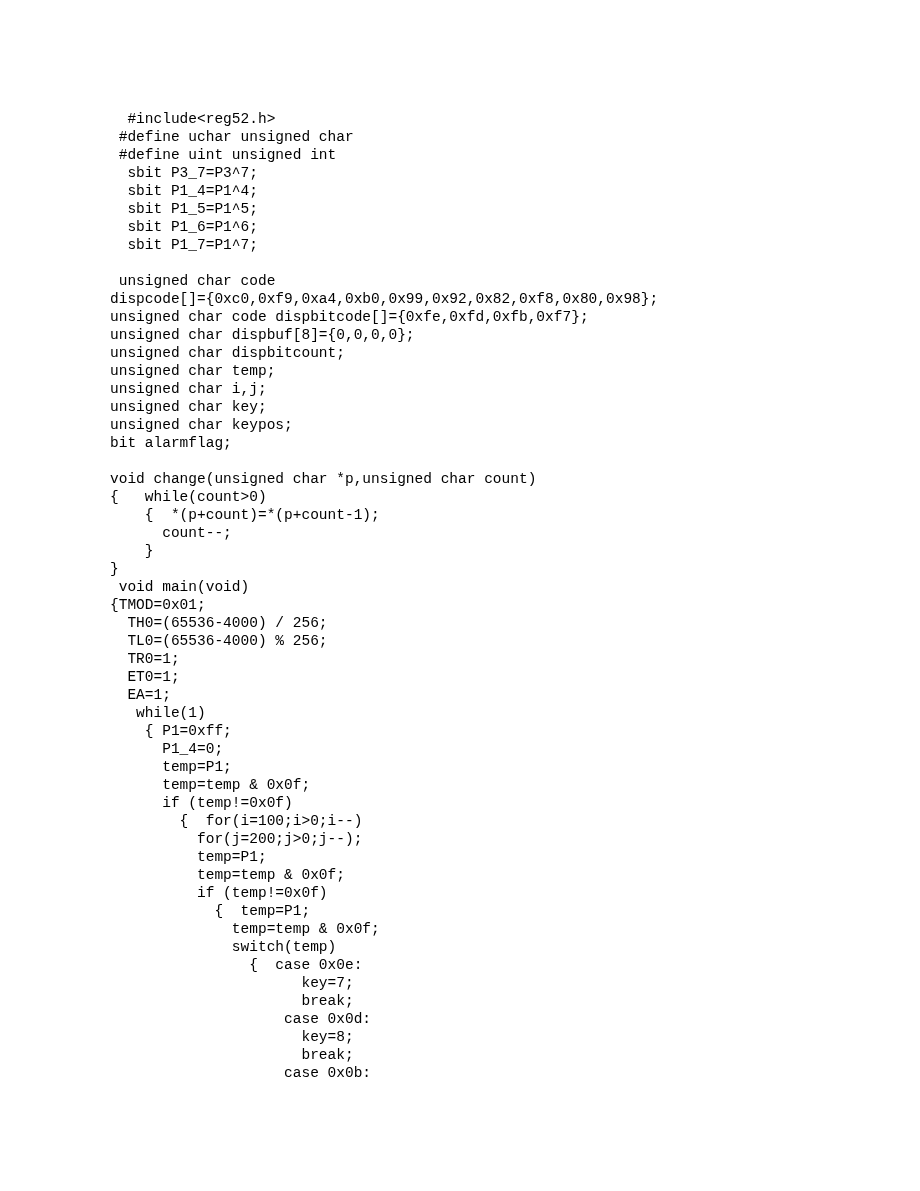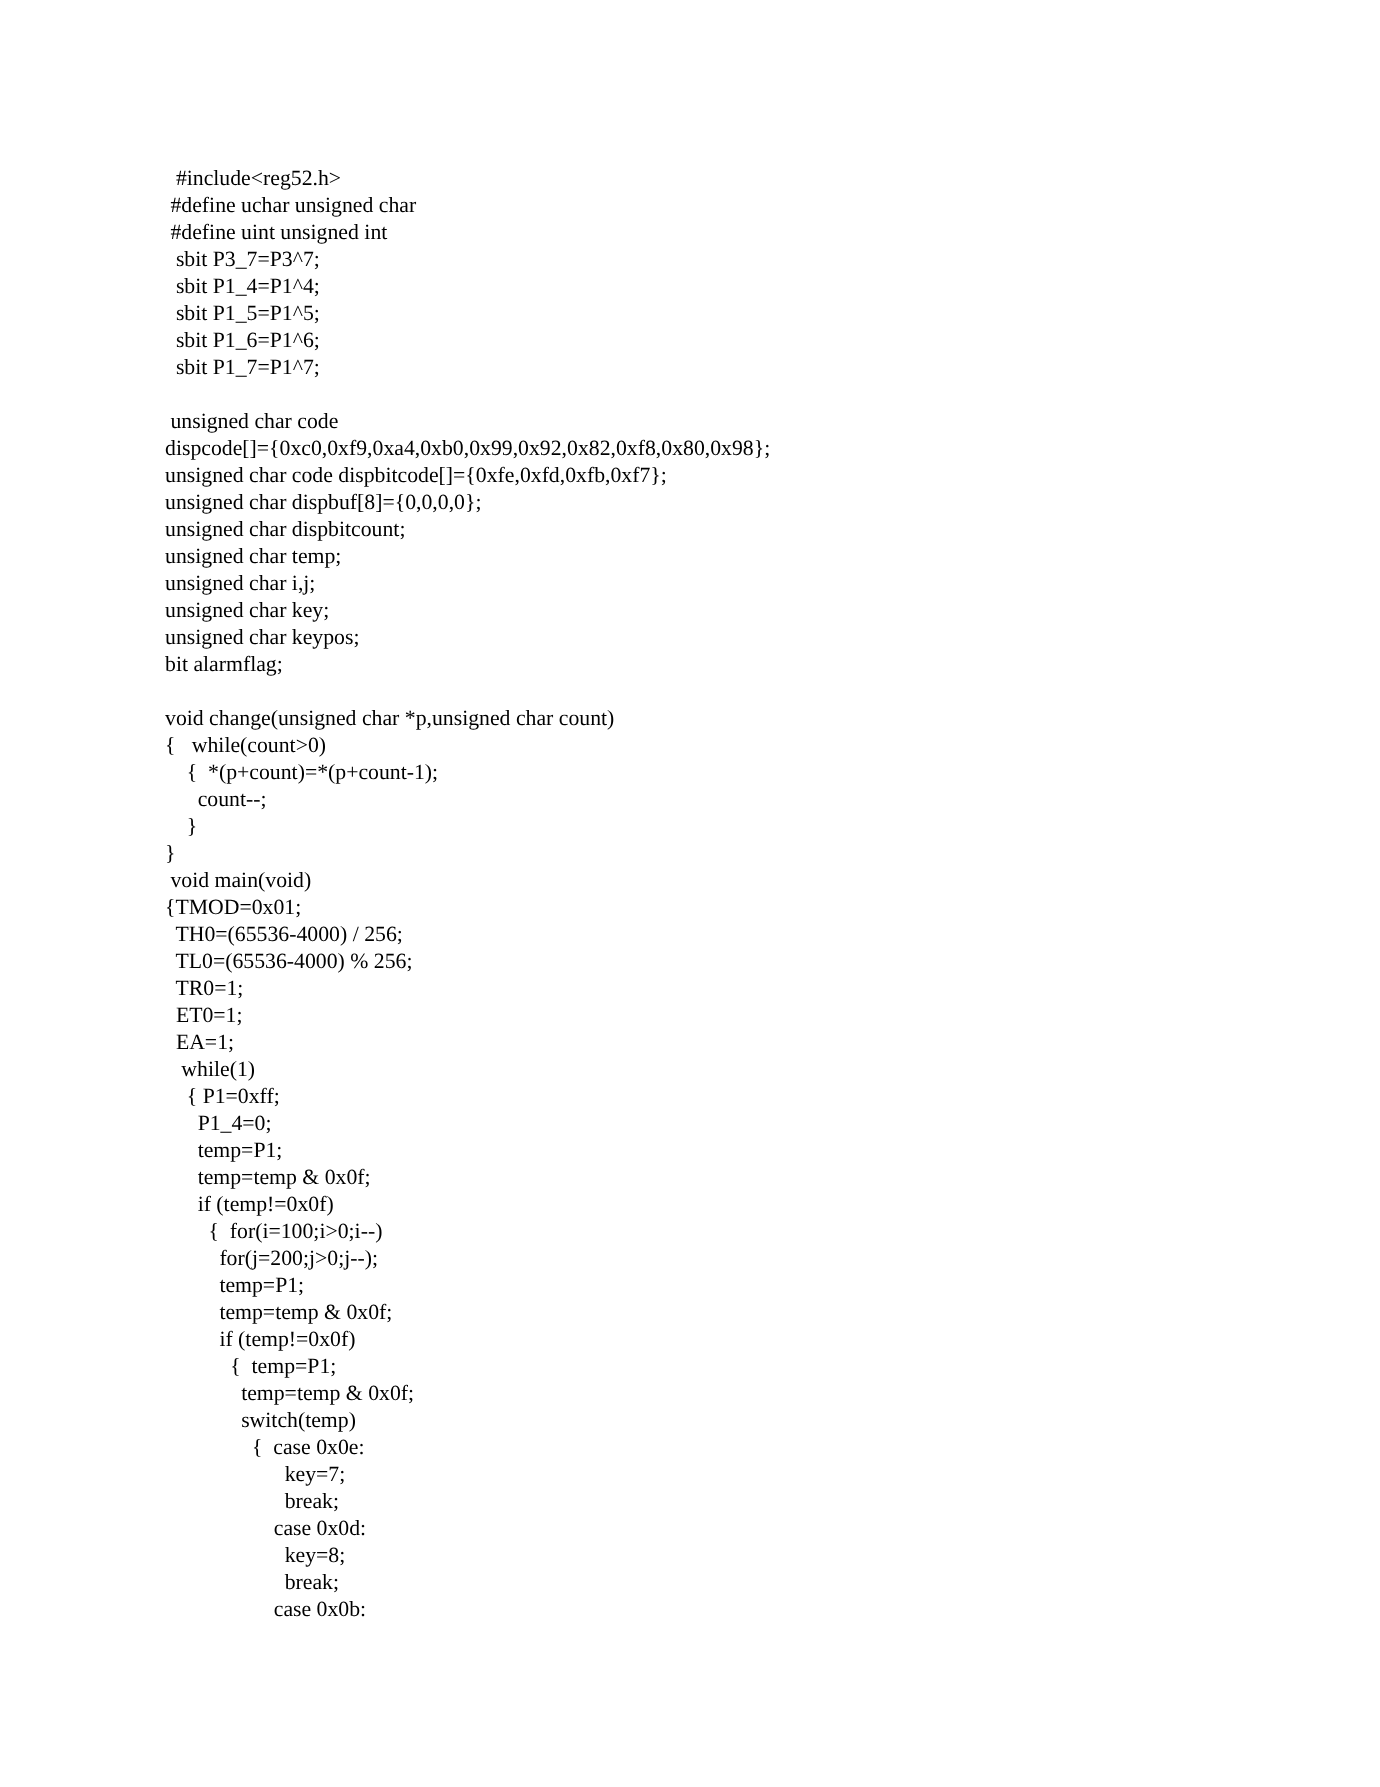--- a/index.html
+++ b/index.html
@@ -4,21 +4,21 @@
 <style>
   html, body {
     margin: 0;
     padding: 0;
     background: #ffffff;
     width: 920px;
     height: 1191px;
   }
   .page {
     padding: 110px 0 0 110px;
-    font-family: Liberation Serif, serif;
+    font-family: Liberation Mono, monospace;
     font-size: 14.5px;
     line-height: 18px;
     color: #000;
     white-space: pre;
   }
 </style>
 </head>
 <body>
 
 <div class="page"><span>  #include&lt;reg52.h&gt;

